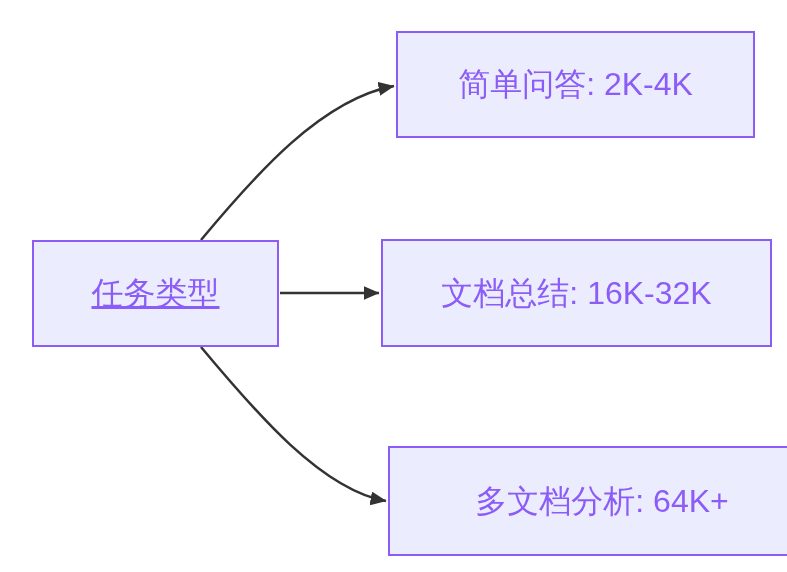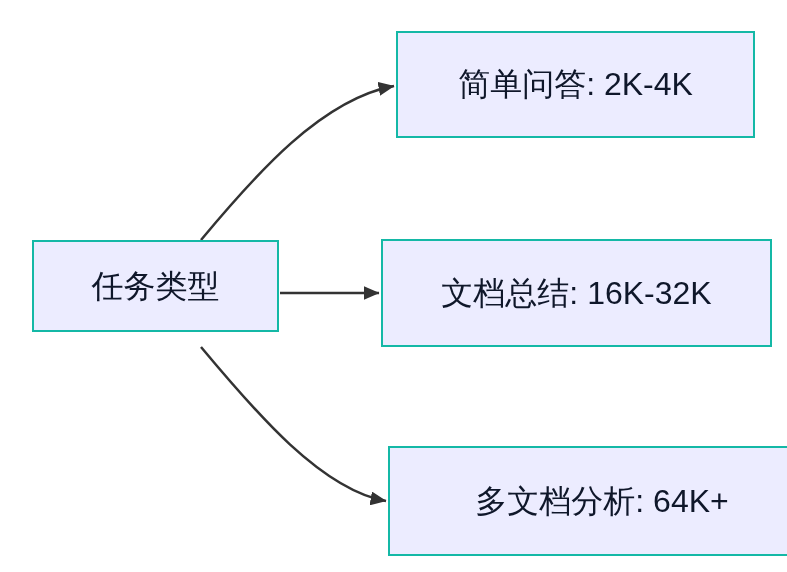--- a/index.html
+++ b/index.html
@@ -24,31 +24,31 @@
   }
   .edge-path {
     fill: none;
     stroke: #333333;
     stroke-width: 2.5px;
   }
   .node {
     position: absolute;
     box-sizing: border-box;
     background: #ECECFF;
-    border: 2px solid #14b8a6;
-    color: #0f172a;
+    border: 2px solid #8b5cf6;
+    color: #8b5cf6;
     font-size: 32px;
     line-height: 1.2;
     display: flex;
     align-items: center;
     justify-content: center;
     text-align: center;
     white-space: nowrap;
   }
-  .node-root   { left: 32px;  top: 240px; width: 247px; height: 92px; }
+  .node-root   { left: 32px;  top: 240px; width: 247px; height: 107px; text-decoration: underline; }
   .node-top    { left: 396px; top: 31px;  width: 359px; height: 107px; }
   .node-middle { left: 381px; top: 239px; width: 391px; height: 108px; }
   .node-bottom { left: 388px; top: 446px; width: 428px; height: 110px; }
 </style>
 </head>
 <body>
 
 <div class="canvas">
 
   <svg class="edges" viewBox="0 0 787 572" xmlns="http://www.w3.org/2000/svg" aria-hidden="true">

